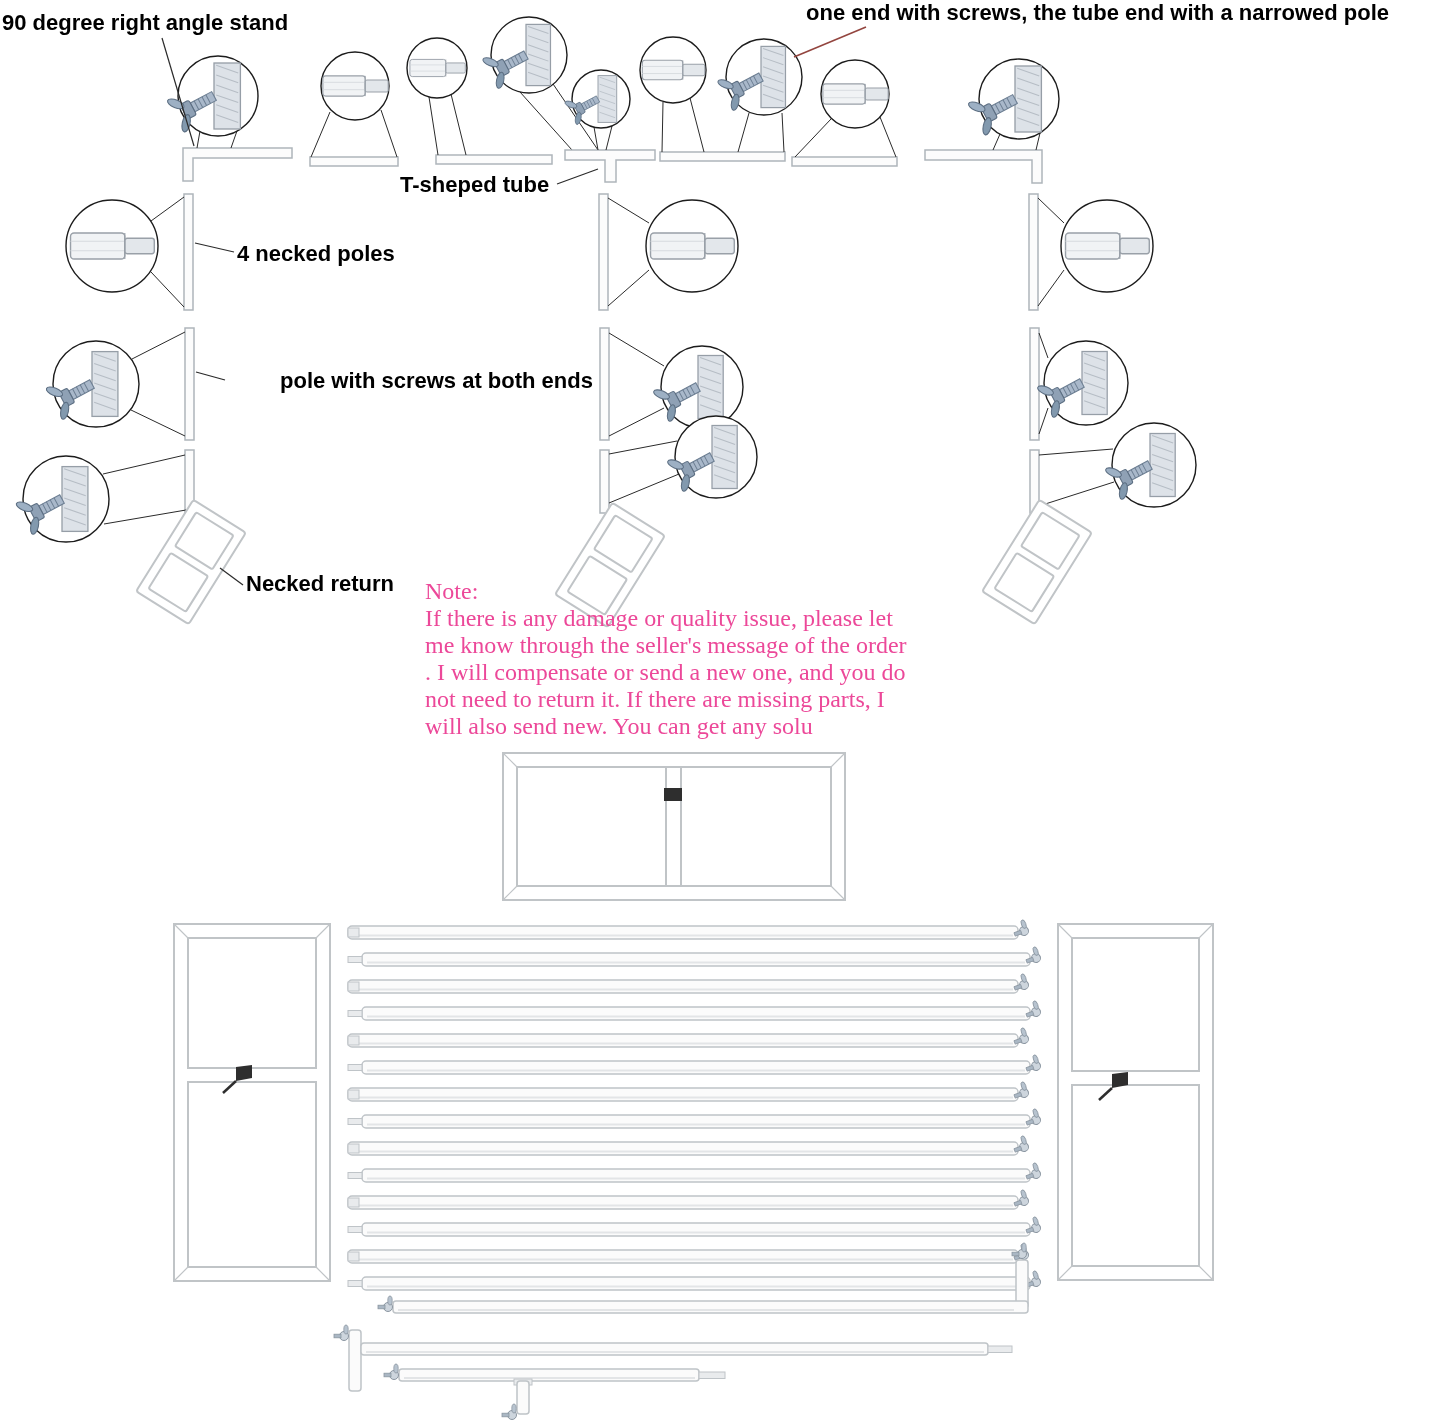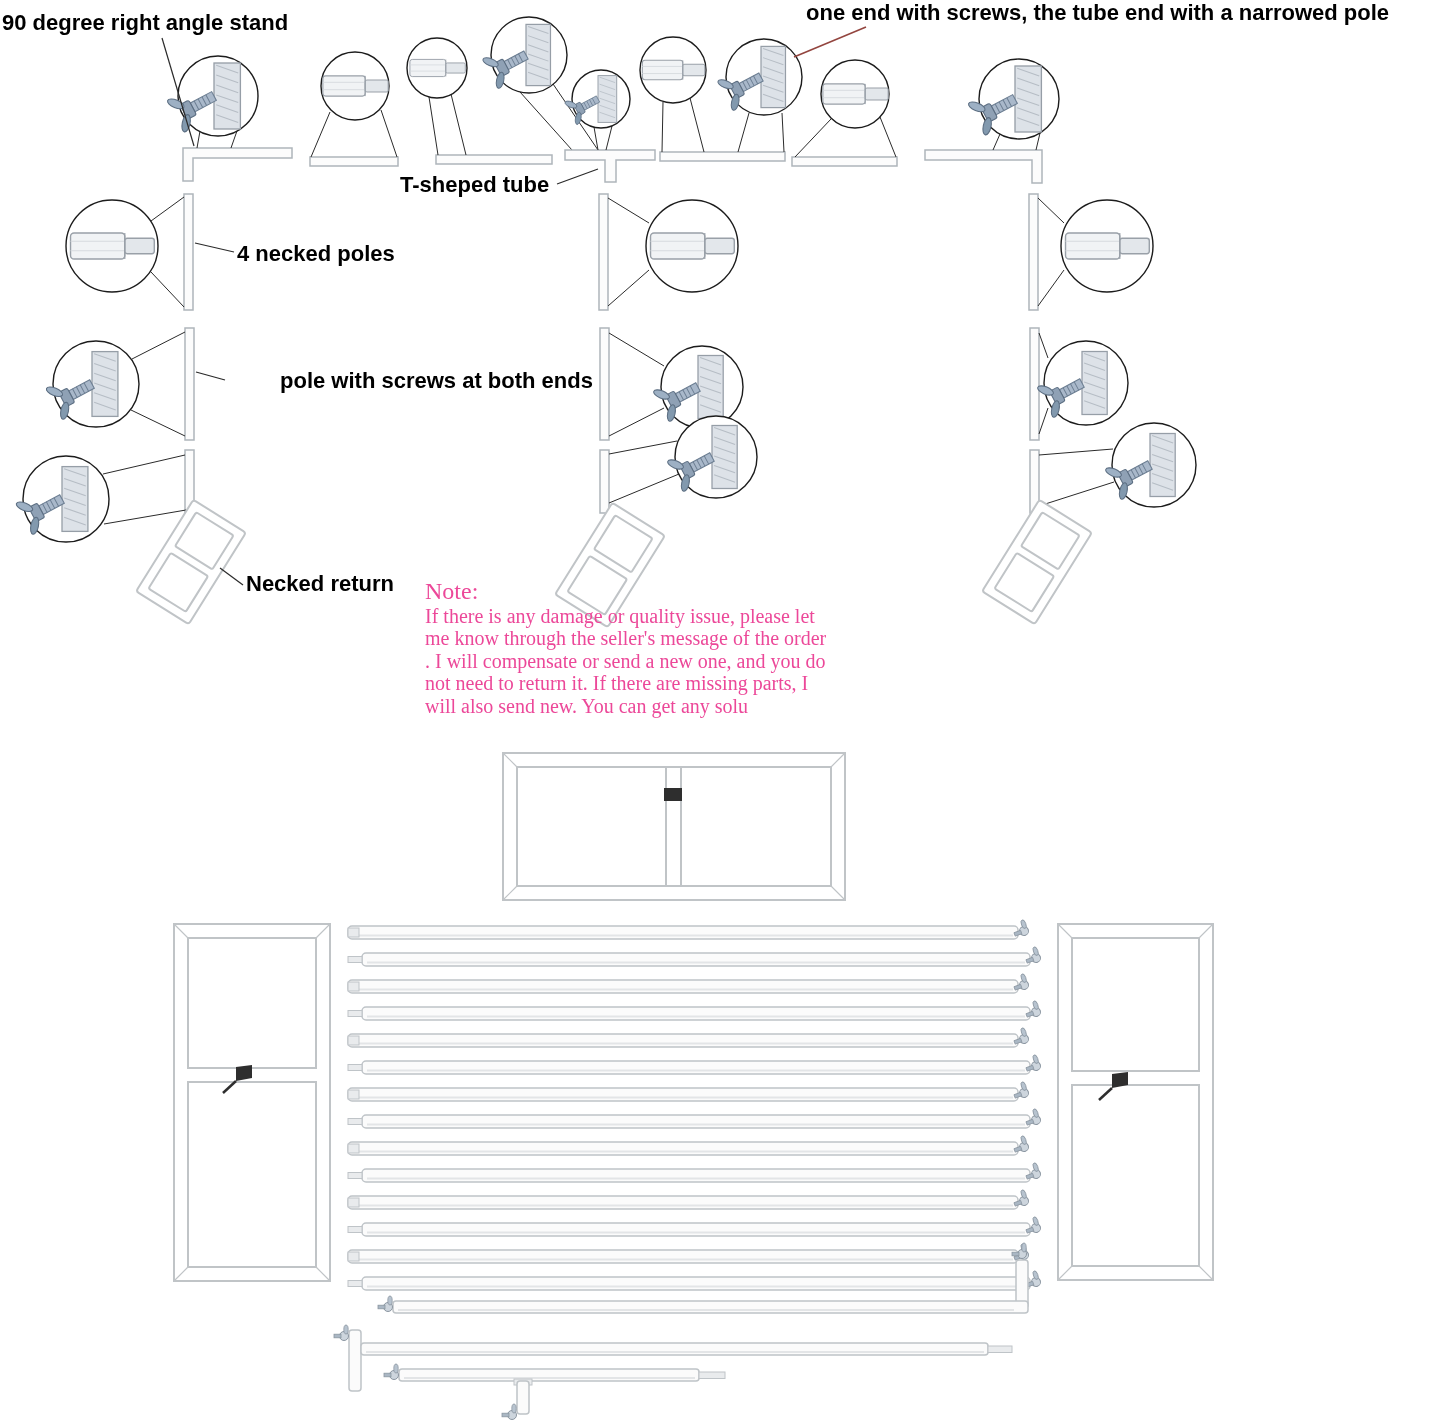--- a/index.html
+++ b/index.html
@@ -7,21 +7,21 @@
     position:relative; width:1445px; height:1423px; background:#ffffff;
     overflow:hidden; font-family:"Liberation Sans", sans-serif;
   }
   svg#art { position:absolute; left:0; top:0; }
   .lbl {
     position:absolute; font-family:"Liberation Sans", sans-serif;
     font-weight:700; font-size:22px; color:#000; white-space:nowrap;
   }
   .note { position:absolute; width:562px; font-family:"Liberation Serif", serif; color:#ec4899; }
   .note-title { font-size:24px; }
-  .note-body  { font-size:20px; line-height:1.12; white-space:pre-line; }
+  .note-body  { font-size:24px; line-height:1.12; white-space:pre-line; }
 
   
   .tube-fill { fill:#fcfcfc; stroke:#aeb5bb; stroke-width:1.5; }
   .tube      { fill:#fbfbfb; stroke:#bfc4c8; stroke-width:1.5; }
   .shade     { stroke:#e3e5e7; stroke-width:2; }
   .collar    { fill:#e9ebed; stroke:#bfc4c8; stroke-width:1; }
   .frame     { fill:#ffffff; stroke:#c0c4c7; stroke-width:2; }
   .cone      { stroke:#2b2b2b; stroke-width:1; fill:none; }
   .leader    { stroke:#2b2b2b; stroke-width:1.2; fill:none; }
   .leader-red{ stroke:#93453f; stroke-width:1.6; fill:none; }

